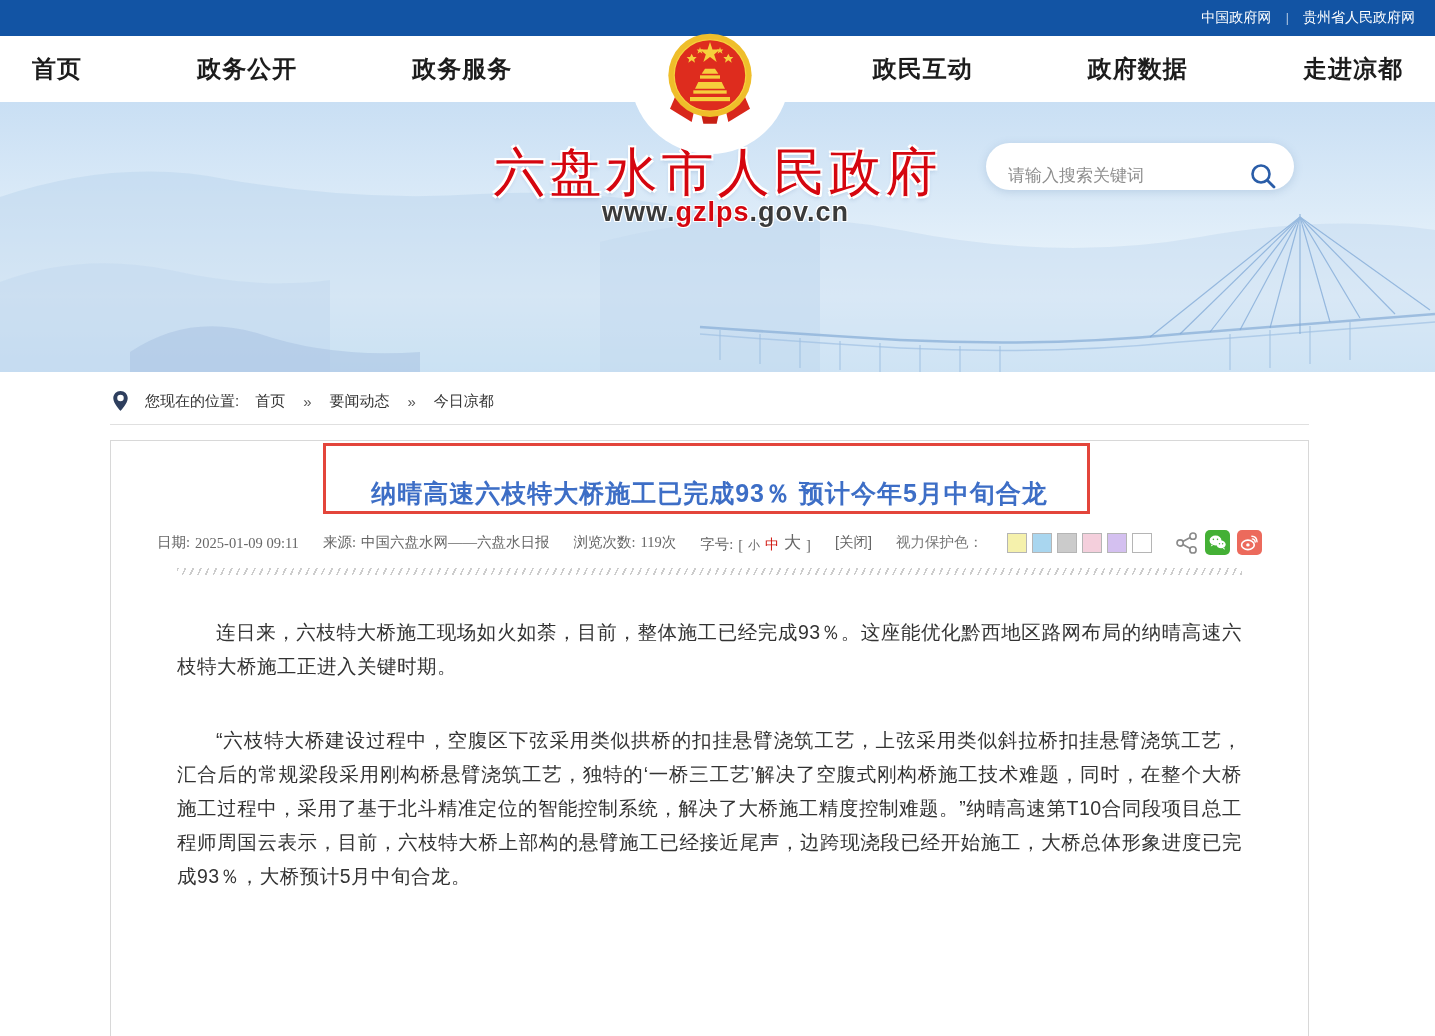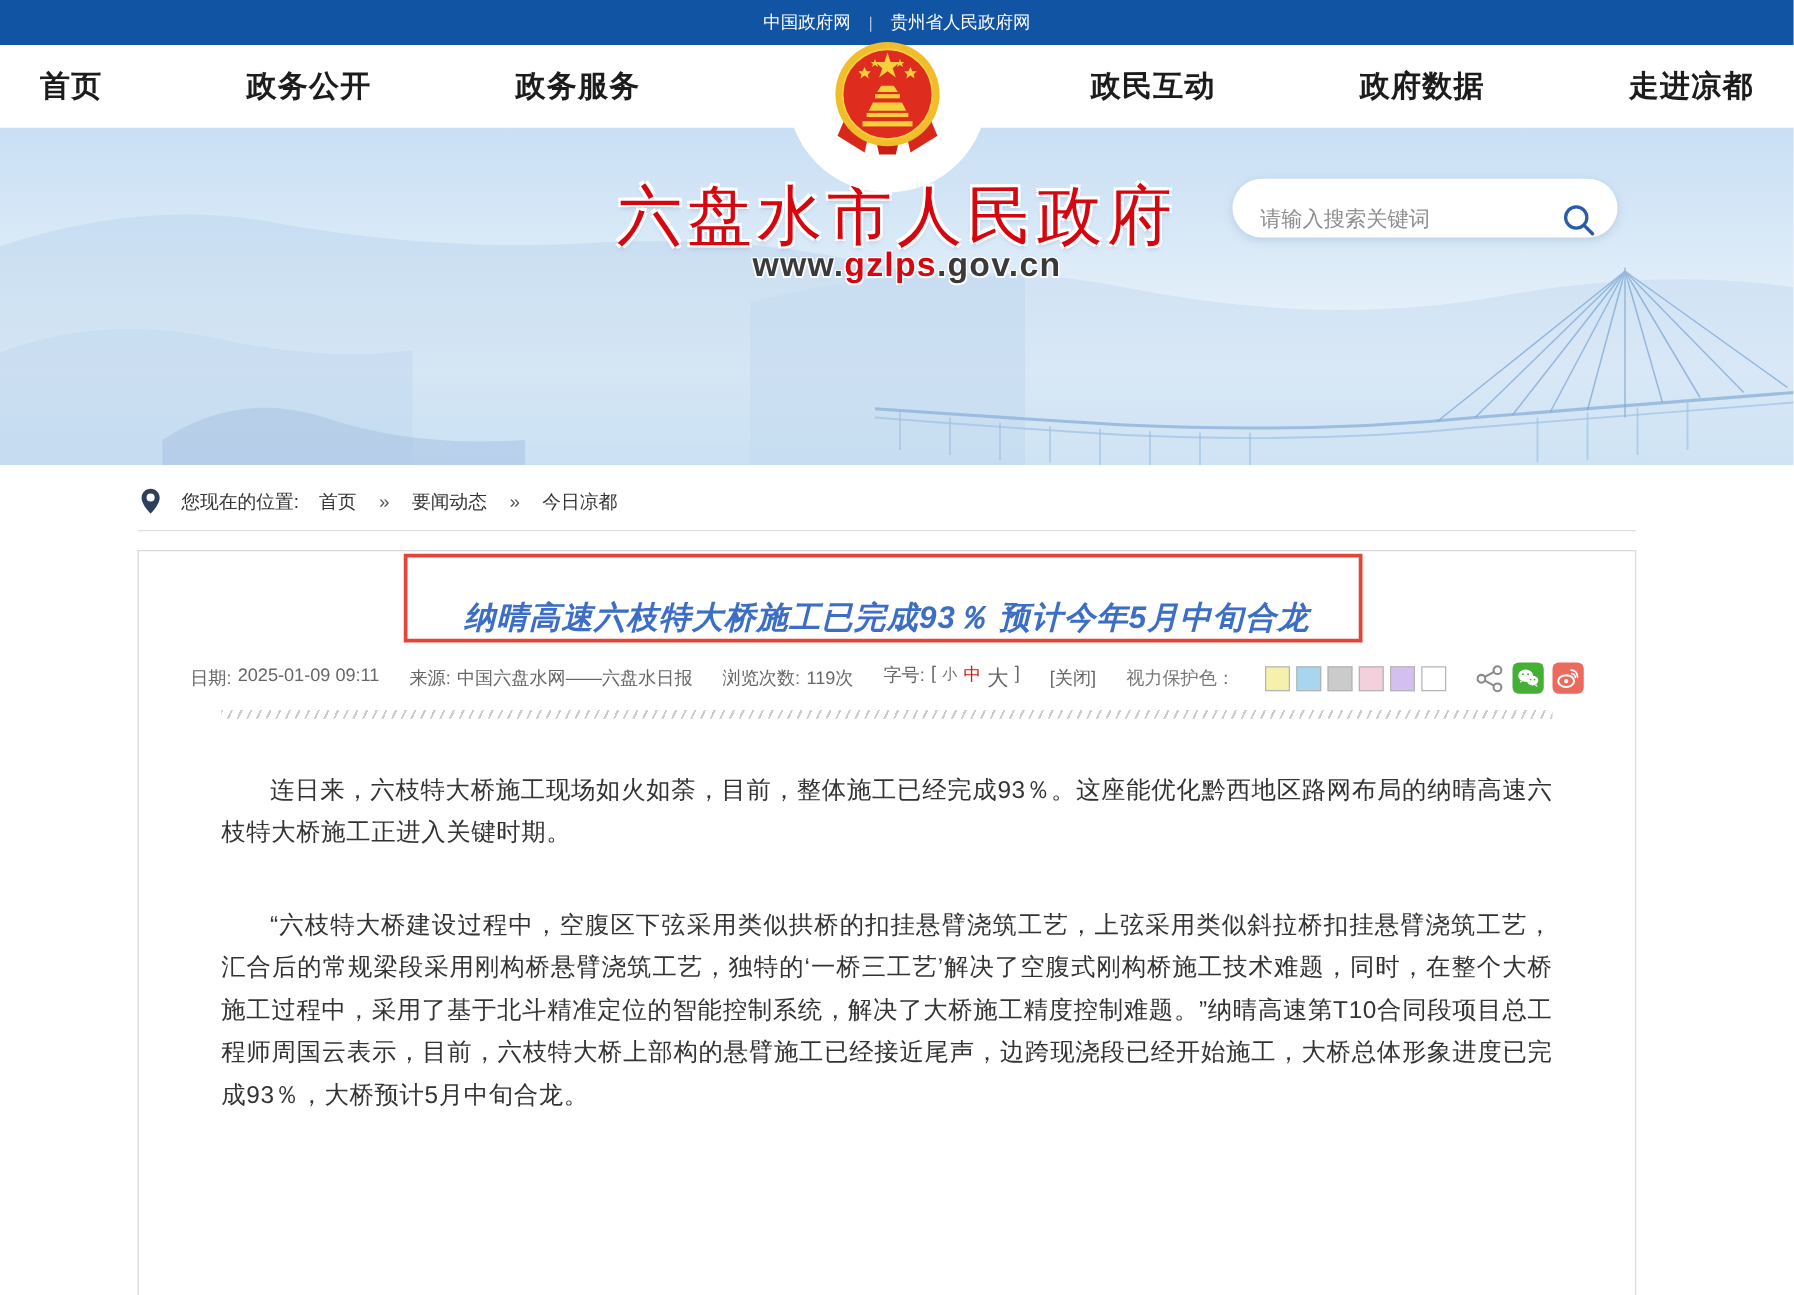--- a/index.html
+++ b/index.html
@@ -8,21 +8,21 @@
     --article-title-blue:#3D6EC6;
     --highlight-red:#E3453B;
     --body-text:#333333;
     --meta-gray:#666666;
   }
   *{margin:0;padding:0;box-sizing:border-box;}
   html,body{width:1435px;height:1036px;overflow:hidden;background:#fff;
     font-family:"Liberation Sans","DejaVu Sans",sans-serif;}
   
   .topbar{position:relative;z-index:5;height:36px;background:var(--topbar-blue);
-    display:flex;align-items:center;justify-content:center;
+    display:flex;align-items:center;justify-content:flex-end;
     padding:0 20px;color:#fff;font-size:14px;}
   .topbar a{color:#fff;text-decoration:none;cursor:pointer;}
   .topbar .sep{margin:0 10px;opacity:.85;font-size:12px;}
   
   .nav{position:relative;z-index:2;height:66px;background:#fff;
     display:flex;align-items:center;justify-content:space-between;
     padding:0 32px;}
   .nav-item{font-size:24px;font-weight:bold;color:#1c1c1c;cursor:pointer;letter-spacing:1px;}
   .nav-spacer{width:130px;}
   
@@ -53,26 +53,26 @@
   .content{position:relative;background:#fff;}
   .crumb-row{margin:16px 0 0 112px;display:flex;align-items:center;gap:16px;
     font-size:15px;color:#333;height:26px;}
   .crumb-row a{color:#333;text-decoration:none;cursor:pointer;}
   .crumb-sep{color:#555;margin:0 2px;}
   .crumb-divider{margin:10px 0 0 110px;width:1199px;height:1px;background:#e0e0e0;}
   
   .article-box{position:relative;margin:15px 0 0 110px;width:1199px;height:820px;
     border:1px solid #d8d8d8;background:#fff;padding:0 66px;}
   .article-title{margin-top:36px;text-align:center;font-size:25px;font-weight:600;
-    color:var(--article-title-blue);letter-spacing:1px;font-style:italic;}
+    color:var(--article-title-blue);letter-spacing:1px;}
   .highlight-box{position:absolute;left:323px;top:443px;width:767px;height:71px;
     border:3px solid var(--highlight-red);pointer-events:none;z-index:9;}
   .meta-row{margin-top:20px;display:flex;align-items:center;justify-content:center;
     gap:24px;font-size:14.5px;color:var(--meta-gray);white-space:nowrap;}
-  .meta-group{display:flex;align-items:flex-start;gap:5px;}
+  .meta-group{display:flex;align-items:flex-end;gap:5px;font-family:Liberation Serif, serif;}
   .fs-small{font-size:12px;cursor:pointer;}
   .fs-mid{font-size:14px;color:#d0160f;cursor:pointer;}
   .fs-large{font-size:17px;cursor:pointer;}
   .meta-close{cursor:pointer;}
   .eye-label{color:#777;}
   .swatches{display:flex;align-items:center;gap:5px;}
   .swatch{width:20px;height:20px;border:1px solid #b5b5b5;cursor:pointer;}
   .share-wrap{display:flex;align-items:center;gap:7px;}
   .badge{width:25px;height:25px;border-radius:5px;display:flex;align-items:center;
     justify-content:center;cursor:pointer;}

